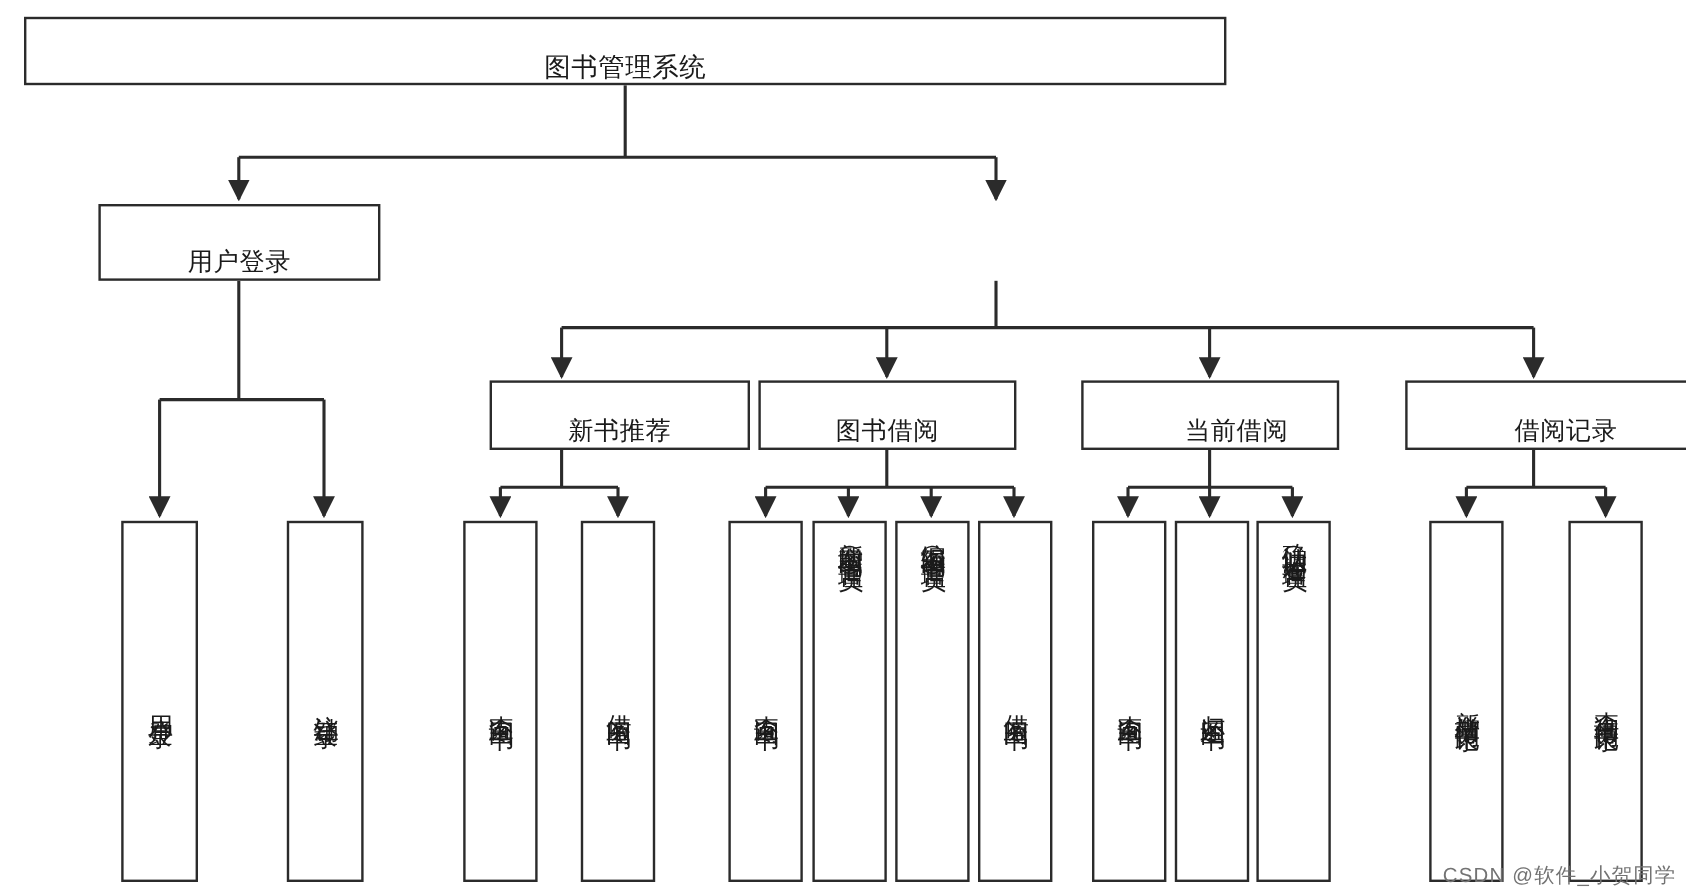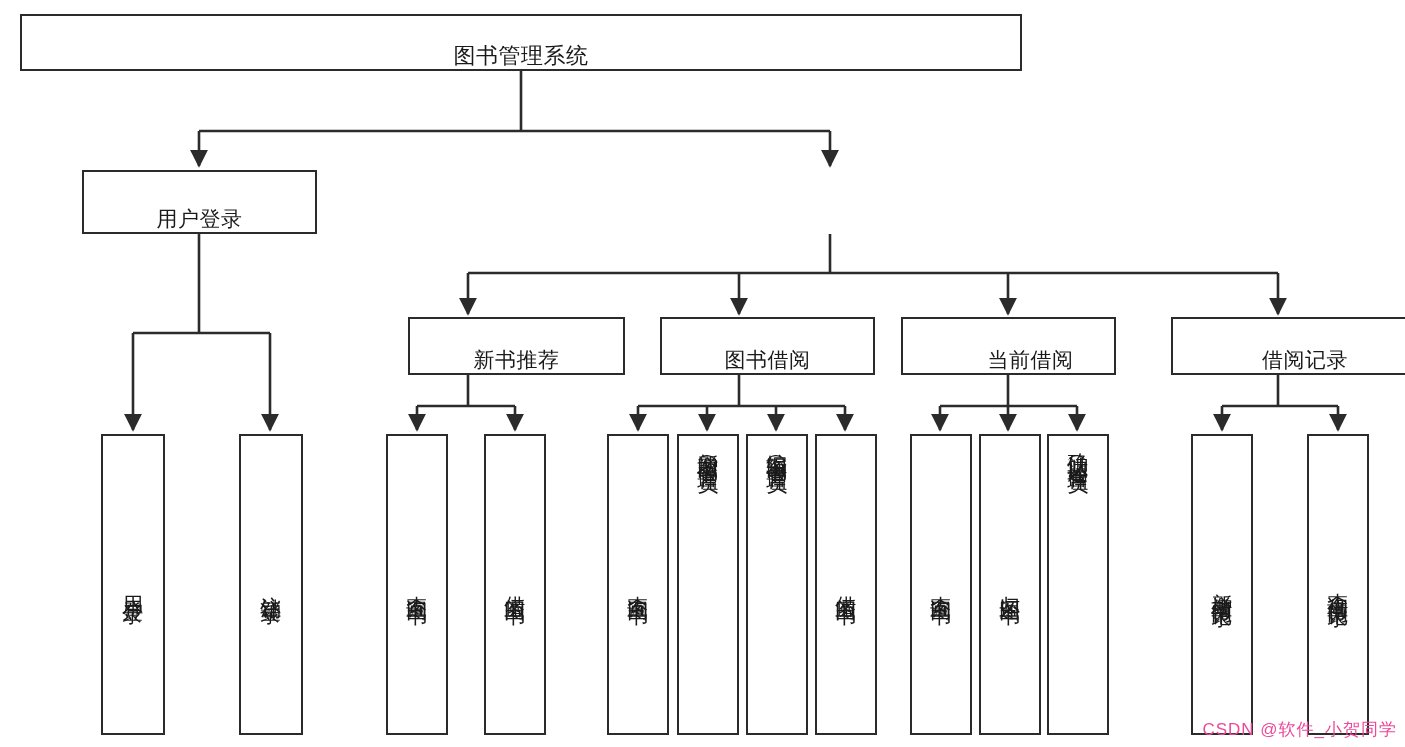--- a/index.html
+++ b/index.html
@@ -64,21 +64,21 @@
     top: 0;
     width: 1405px;
     height: 747px;
     pointer-events: none;
   }
   .watermark {
     position: absolute;
     right: 8px;
     bottom: 6px;
     font-size: 17px;
-    color: #ec4899;
+    color: #737373;
     letter-spacing: 1px;
     white-space: nowrap;
     user-select: none;
   }
 </style>
 </head>
 <body>
 
 <div id="diagram-root">
 
@@ -136,21 +136,21 @@
     <span class="node-label">图书管理系统</span>
   </div>
 
   <div class="node-box" style="left:82px; top:170px; width:235px; height:64px;">
     <span class="node-label">用户登录</span>
   </div>
 
   <div class="node-box" style="left:360px; top:317px; width:217px; height:58px;margin-left:48px;">
     <span class="node-label">新书推荐</span>
   </div>
-  <div class="node-box" style="left:632px; top:317px; width:215px; height:58px;margin-left:28px;">
+  <div class="node-box" style="left:632px; top:317px; width:215px; height:58px;">
     <span class="node-label">图书借阅</span>
   </div>
   <div class="node-box" style="left:901px; top:317px; width:215px; height:58px;padding-left:44px;">
     <span class="node-label">当前借阅</span>
   </div>
   <div class="node-box" style="left:1171px; top:317px; width:253px; height:58px;padding-left:15px;">
     <span class="node-label">借阅记录</span>
   </div>
 
   <div class="node-box node-leaf center-v" style="left:101px; top:434px; width:64px; height:301px;">

